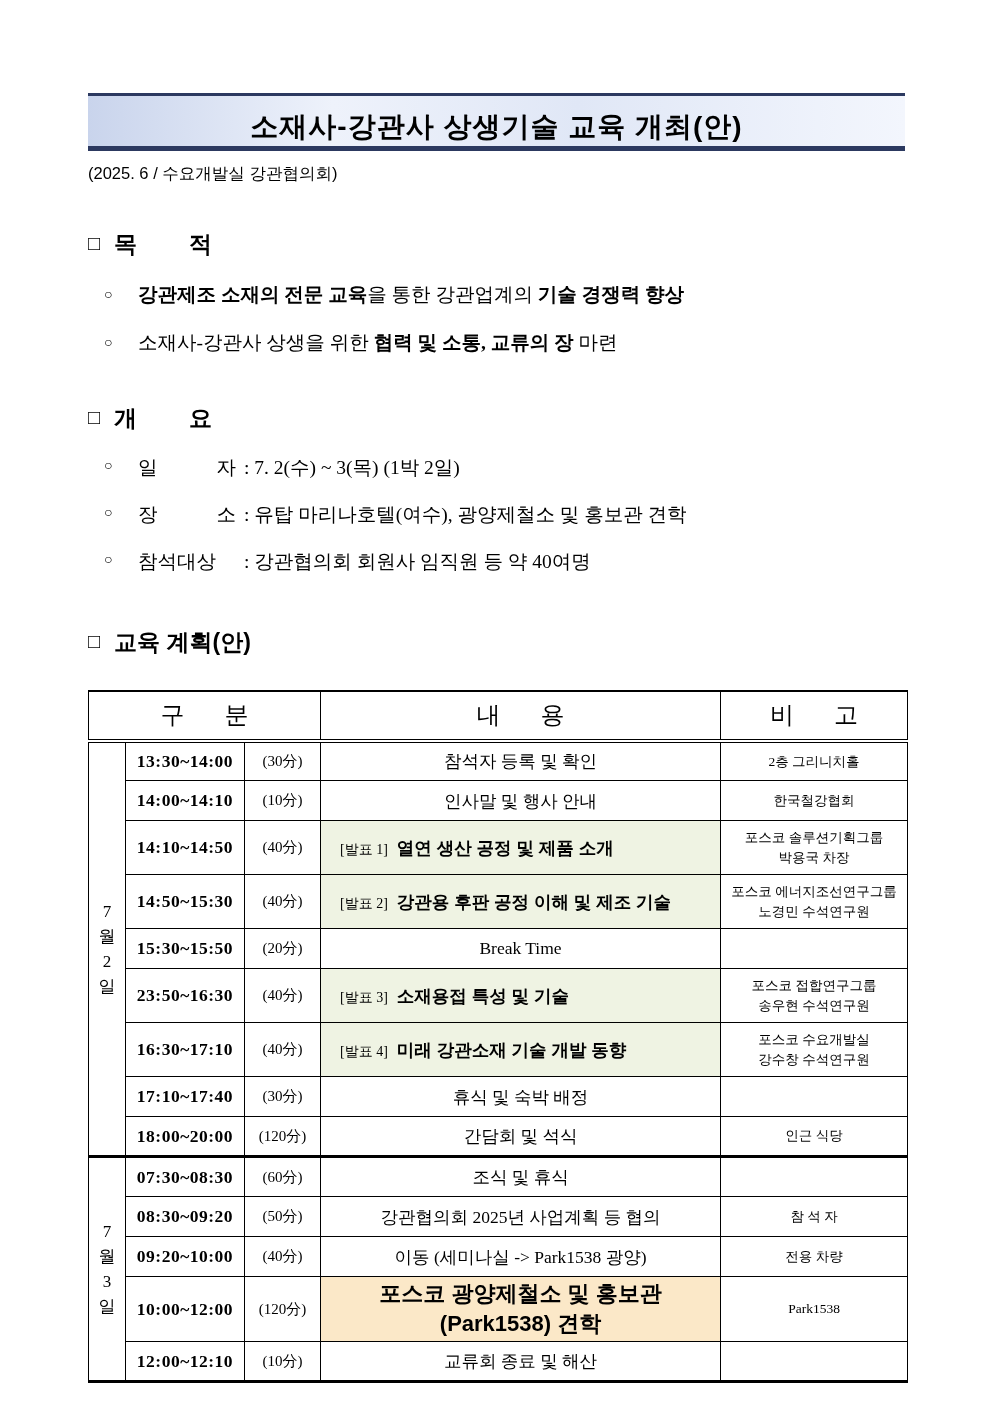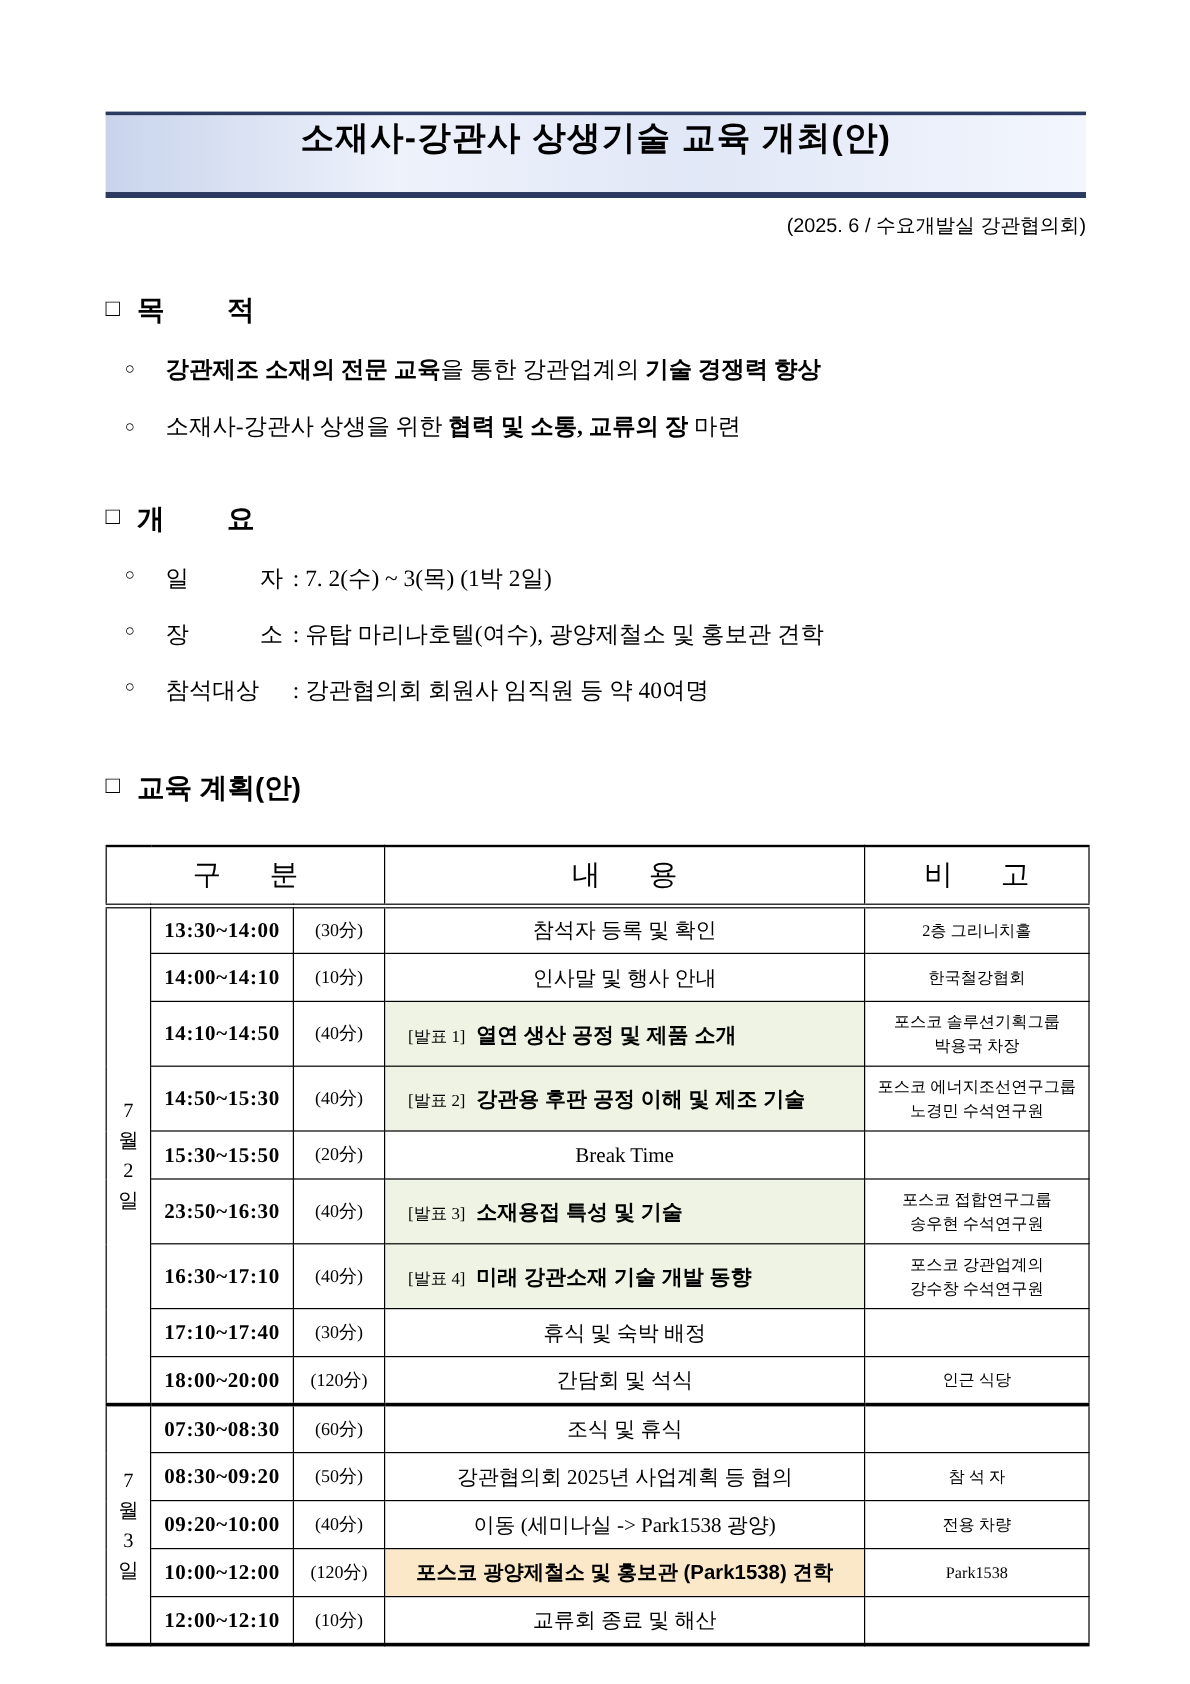--- a/index.html
+++ b/index.html
@@ -8,28 +8,28 @@
     position:relative; width:992px; height:1403px; margin:0 auto;
     background:#ffffff; overflow:hidden;
     font-family:"Liberation Serif","DejaVu Serif",serif; color:#000;
   }
   .inner { padding:93px 87px 0 88px; }
 
   
   .banner {
     border-top:3px solid #2c3960; border-bottom:5px solid #2c3960;
     background:linear-gradient(90deg,#c9d4ec 0%,#eef2fb 30%,#e0e7f6 60%,#f3f6fd 100%);
-    height:72px; display:flex; align-items:flex-start; justify-content:center;
+    height:58px; display:flex; align-items:flex-end; justify-content:center;
   }
   .banner h1 {
     font-family:"Liberation Sans","DejaVu Sans",sans-serif;
     font-size:28px; font-weight:bold; letter-spacing:1px; color:#000;
   }
   .pub-info {
-    text-align:right; margin-top:12px; font-size:16.5px;
+    margin-top:12px; font-size:16.5px;
     font-family:"Liberation Sans","DejaVu Sans",sans-serif;
   }
 
   
   .section-header {
     display:flex; align-items:center; gap:14px;
     font-family:"Liberation Sans","DejaVu Sans",sans-serif;
     font-size:23px; font-weight:bold;
   }
   .sq { font-size:20px; font-weight:normal; position:relative; top:-1px; }
@@ -65,21 +65,21 @@
   td.day-cell {
     border-left:none; text-align:center; font-size:17px; line-height:25px;
     font-family:"Liberation Serif","DejaVu Serif",serif;
   }
   td.time-cell { text-align:center; font-size:17.5px; letter-spacing:0.5px;font-weight:bold; }
   td.dur-cell  { text-align:center; font-size:15px; }
   td.content-cell { text-align:center; font-size:17.5px; padding:2px 6px; }
   td.content-cell.pres { text-align:left; padding-left:19px; }
   .pres-tag { font-size:14px; margin-right:9px; }
   .pres-title { font-family:"Liberation Sans","DejaVu Sans",sans-serif; font-weight:bold; font-size:17.5px; }
-  td.content-cell.bold-c { font-family:"Liberation Sans","DejaVu Sans",sans-serif; font-weight:bold; font-size:17px; }
+  td.content-cell.bold-c { font-family:"Liberation Sans","DejaVu Sans",sans-serif; font-weight:bold; font-size:22px; }
   td.note-cell { text-align:center; font-size:13.5px; line-height:1.45; padding:2px 4px; }
   td.hl-green  { background:#eff3e3; }
   td.hl-orange { background:#fbe8c8; }
   tr.group-start td { border-top:3px solid #000; }
 
   
   .footer-note {
     margin:30px 0 0 8px; font-size:17.5px;
     font-family:"Liberation Sans","DejaVu Sans",sans-serif;
     display:flex; gap:12px;
@@ -206,21 +206,21 @@
             <td class="note-cell no-r">
               <div>포스코 접합연구그룹</div>
               <div>송우현 수석연구원</div>
             </td>
           </tr>
           <tr class="row-tall">
             <td class="time-cell">16:30~17:10</td>
             <td class="dur-cell">(40分)</td>
             <td class="content-cell hl-green pres"><span class="pres-tag">[발표 4]</span><span class="pres-title">미래 강관소재 기술 개발 동향</span></td>
             <td class="note-cell no-r">
-              <div>포스코 강관업계의</div>
+              <div>포스코 수요개발실</div>
               <div>강수창 수석연구원</div>
             </td>
           </tr>
           <tr class="row-normal">
             <td class="time-cell">17:10~17:40</td>
             <td class="dur-cell">(30分)</td>
             <td class="content-cell">휴식 및 숙박 배정</td>
             <td class="note-cell no-r"></td>
           </tr>
           <tr class="row-normal">

